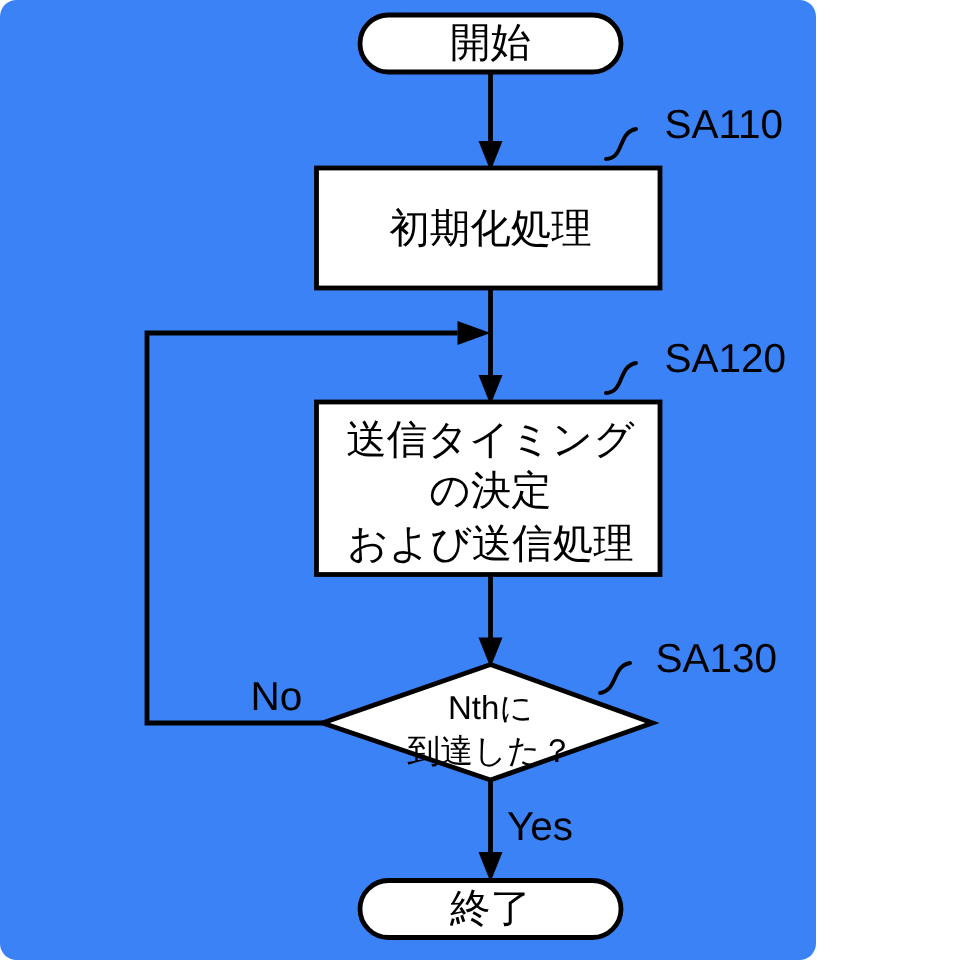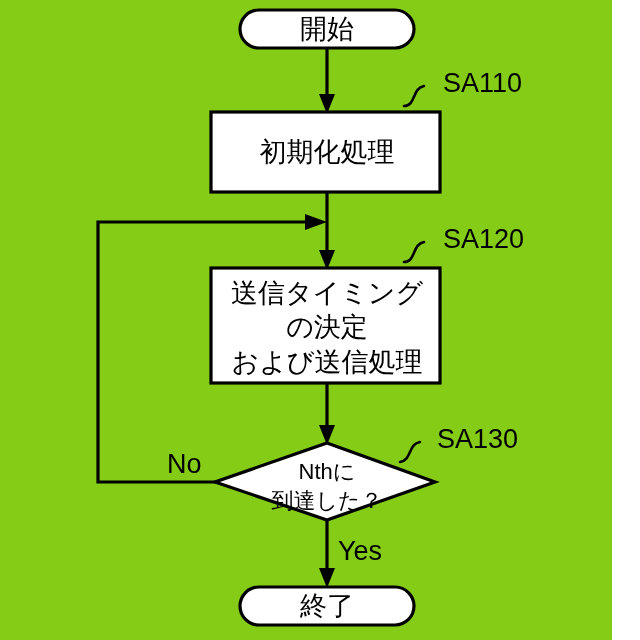--- a/index.html
+++ b/index.html
@@ -2,25 +2,26 @@
 <html><head>
 <meta charset="utf-8">
 <style>
   html, body {
     margin: 0;
     padding: 0;
     background: #ffffff;
   }
   #canvas {
     position: relative;
-    width: 612px;
+    width: 544px;
     height: 640px;
-    background: #84cc16;
+    background: #3b82f6;
     overflow: hidden;
     font-family: "Liberation Sans", "DejaVu Sans", sans-serif;
+    border-radius: 11px;
   }
   #flow-svg {
     position: absolute;
     top: 0;
     left: 0;
     width: 640px;
     height: 640px;
   }
   .shape-stroke {
     fill: #ffffff;

